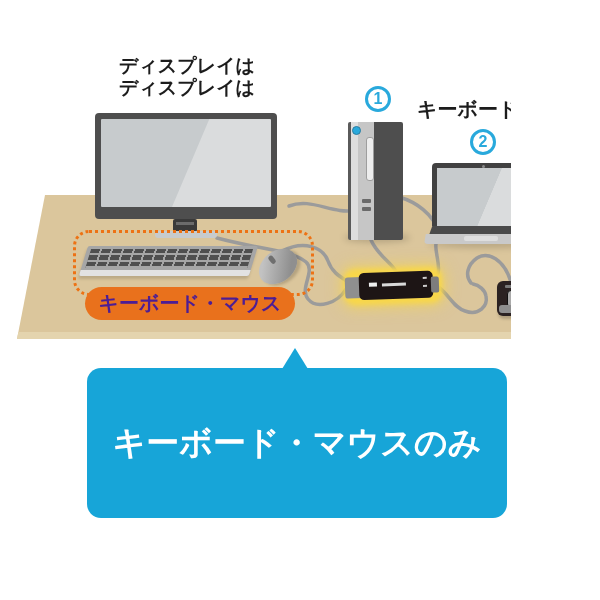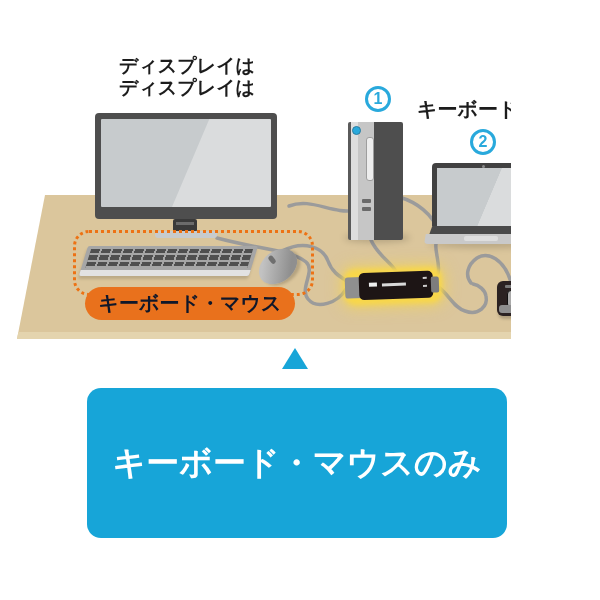--- a/index.html
+++ b/index.html
@@ -42,21 +42,21 @@
          transform:rotate(-38deg);
          background:linear-gradient(135deg,#c2c2c2 20%,#8f8f8f 75%);
          box-shadow:2px 3px 3px rgba(0,0,0,0.18);}
   .mouse i{position:absolute;left:18px;top:2px;width:5px;height:9px;background:#6f6f6f;
            border-radius:3px;display:block;}
 
   
   .kmframe{left:73px;top:230px;width:235px;height:60px;border:3px dotted var(--orange_line);
            border-radius:16px;}
   .kmpill{left:85px;top:287px;width:210px;height:33px;background:var(--orange);border-radius:17px;
-          color:#0f172a;font-weight:bold;font-size:20px;display:flex;align-items:center;justify-content:center;}
+          color:#4c1d95;font-weight:bold;font-size:20px;display:flex;align-items:center;justify-content:center;}
 
   
   .tower{left:348px;top:122px;width:55px;height:118px;border-radius:2px;
      background:linear-gradient(90deg,#5a5a5a 0 3px,#dedede 3px 10px,#c6c6c6 10px 26px,var(--dark) 26px 100%);}
   .tower .power{position:absolute;left:4px;top:4px;width:7px;height:7px;border-radius:50%;
                 background:var(--blue);border:1px solid #2b7da0;}
   .tower .drive{position:absolute;left:18px;top:15px;width:6px;height:42px;background:#ededed;
                 border:1px solid #9e9e9e;border-radius:3px;}
   .tower .usb1,.tower .usb2{position:absolute;left:14px;width:9px;height:4px;background:#6a6a6a;border-radius:1px;}
   .tower .usb1{top:77px;} .tower .usb2{top:85px;}
@@ -98,21 +98,21 @@
   .remote .band{position:absolute;left:2px;top:24px;width:25px;height:8px;background:#8f8f8f;border-radius:3px;}
   .remote .btn{position:absolute;left:10px;top:9px;width:9px;height:16px;background:#ababab;
                border:1px solid #111;border-radius:4px;}
   .remote .slot{position:absolute;left:8px;top:4px;width:13px;height:3px;background:#7a7a7a;border-radius:1px;}
 
   
   .callout-tri{left:282px;top:348px;width:26px;height:21px;background:var(--callout);
                clip-path:polygon(50% 0,100% 100%,0 100%);}
   .callout{left:87px;top:368px;width:420px;height:150px;background:var(--callout);border-radius:14px;
            color:#fff;font-weight:bold;font-size:33px;line-height:42px;text-align:center;
-           display:flex;flex-direction:column;align-items:center;justify-content:center;margin-top:20px;}
+           display:flex;flex-direction:column;align-items:center;justify-content:center;}
 </style>
 </head>
 <body>
 
 <div class="stage">
 
   <div class="abs desk">
     <div class="abs desk-edge"></div>
   </div>
 

